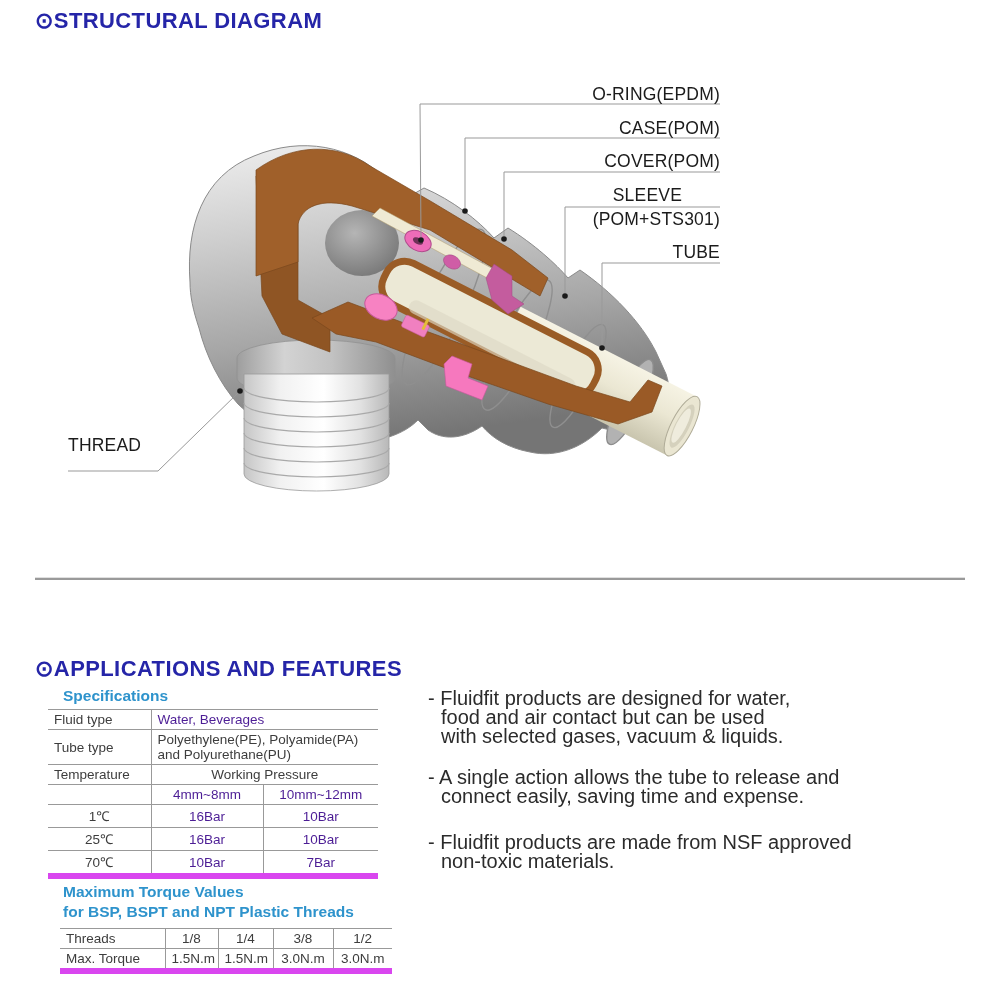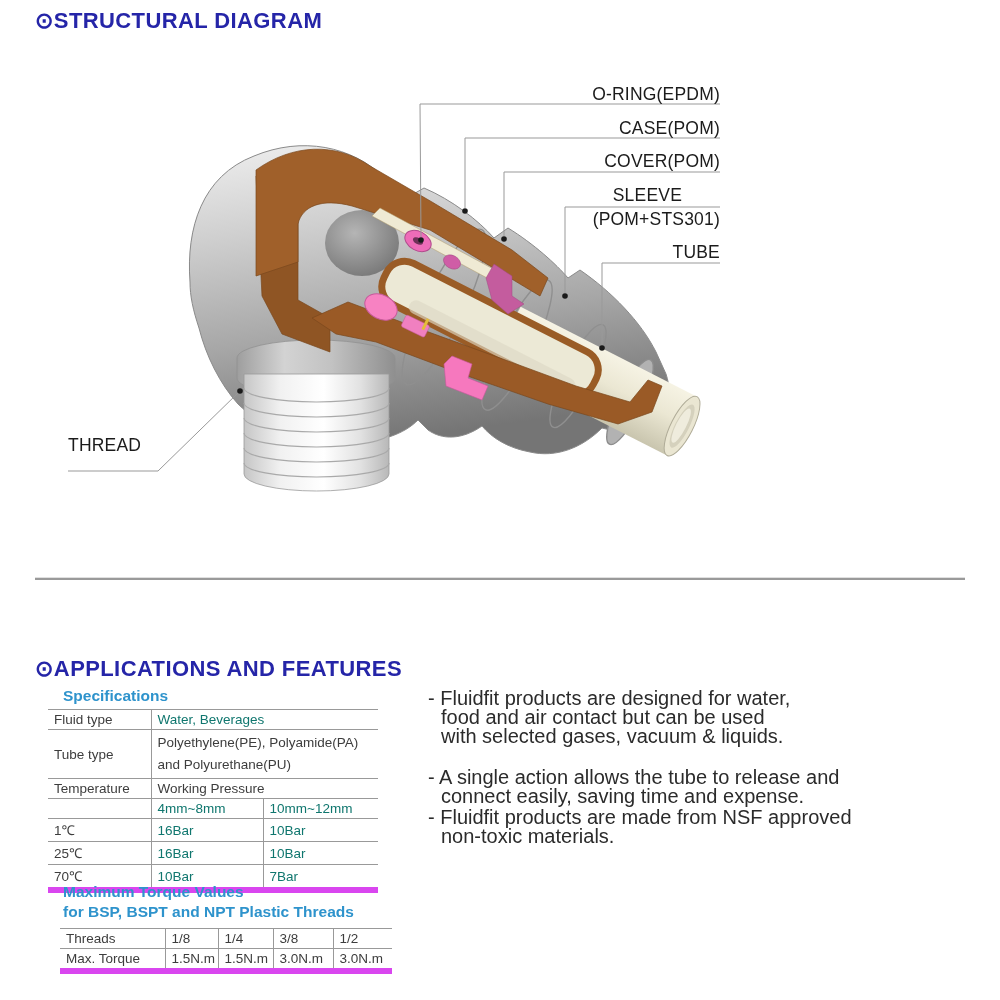--- a/index.html
+++ b/index.html
@@ -39,42 +39,42 @@
   
   .tbl-title { position:absolute; font-size:15.5px; font-weight:bold; color:#2e93cc; white-space:nowrap; }
   #spec-title { left:63px; top:687px;text-align:right; }
   #torq-title1 { left:63px; top:883px; }
   #torq-title2 { left:63px; top:903px; }
 
   table.datatbl { border-collapse:collapse; table-layout:fixed; font-size:13.5px; color:#3d3d3d; }
   table.datatbl td { border-top:1px solid #999; padding:2px 6px; overflow:hidden; }
   table.datatbl tr:last-child td { border-bottom:6px solid #d946ef; }
   td.vr { border-right:1px solid #999; }
-  td.cen { padding-left:2px; padding-right:2px;margin-left:24px; }
-  td.blue { color:#0f766e; }
-  td.pre { white-space:pre-line; line-height:22px; padding-top:4px; padding-bottom:4px; }
+  td.cen { text-align:center; padding-left:2px; padding-right:2px;margin-left:24px; }
+  td.blue { color:#4c1d95; }
+  td.pre { white-space:pre-line; line-height:15px; padding-top:4px; padding-bottom:4px; }
   #spec-table { position:absolute; left:48px; top:709px; width:330px; }
   #spec-table col.c1 { width:103px; }
   #spec-table col.c2 { width:112px; }
   #spec-table col.c3 { width:115px; }
   #torq-table { position:absolute; left:60px; top:928px; width:332px; }
   #torq-table col.t1 { width:105px; }
   #torq-table col.t2 { width:53px; }
   #torq-table col.t3 { width:55px; }
   #torq-table col.t4 { width:60px; }
   #torq-table col.t5 { width:59px; }
 
   
   #features { position:absolute; left:428px; top:689px; width:566px; }
   .feature-item {
     font-size:20px; line-height:19px; color:#2b2b2b;
     white-space:pre-line; padding-left:13px; text-indent:-13px;
     margin-bottom:22px;
   }
-  .feature-item:nth-child(2) { margin-bottom:2px; }
+  .feature-item:nth-child(2) { margin-bottom:27px; }
 </style>
 </head>
 <body>
 
 <div id="page">
 
   <div id="head-structural" class="sec-head"><span>⊙</span><span class="tgt">STRUCTURAL DIAGRAM</span></div>
 
   <svg id="diagram-svg" viewBox="0 0 1000 560" xmlns="http://www.w3.org/2000/svg">
     <defs>

